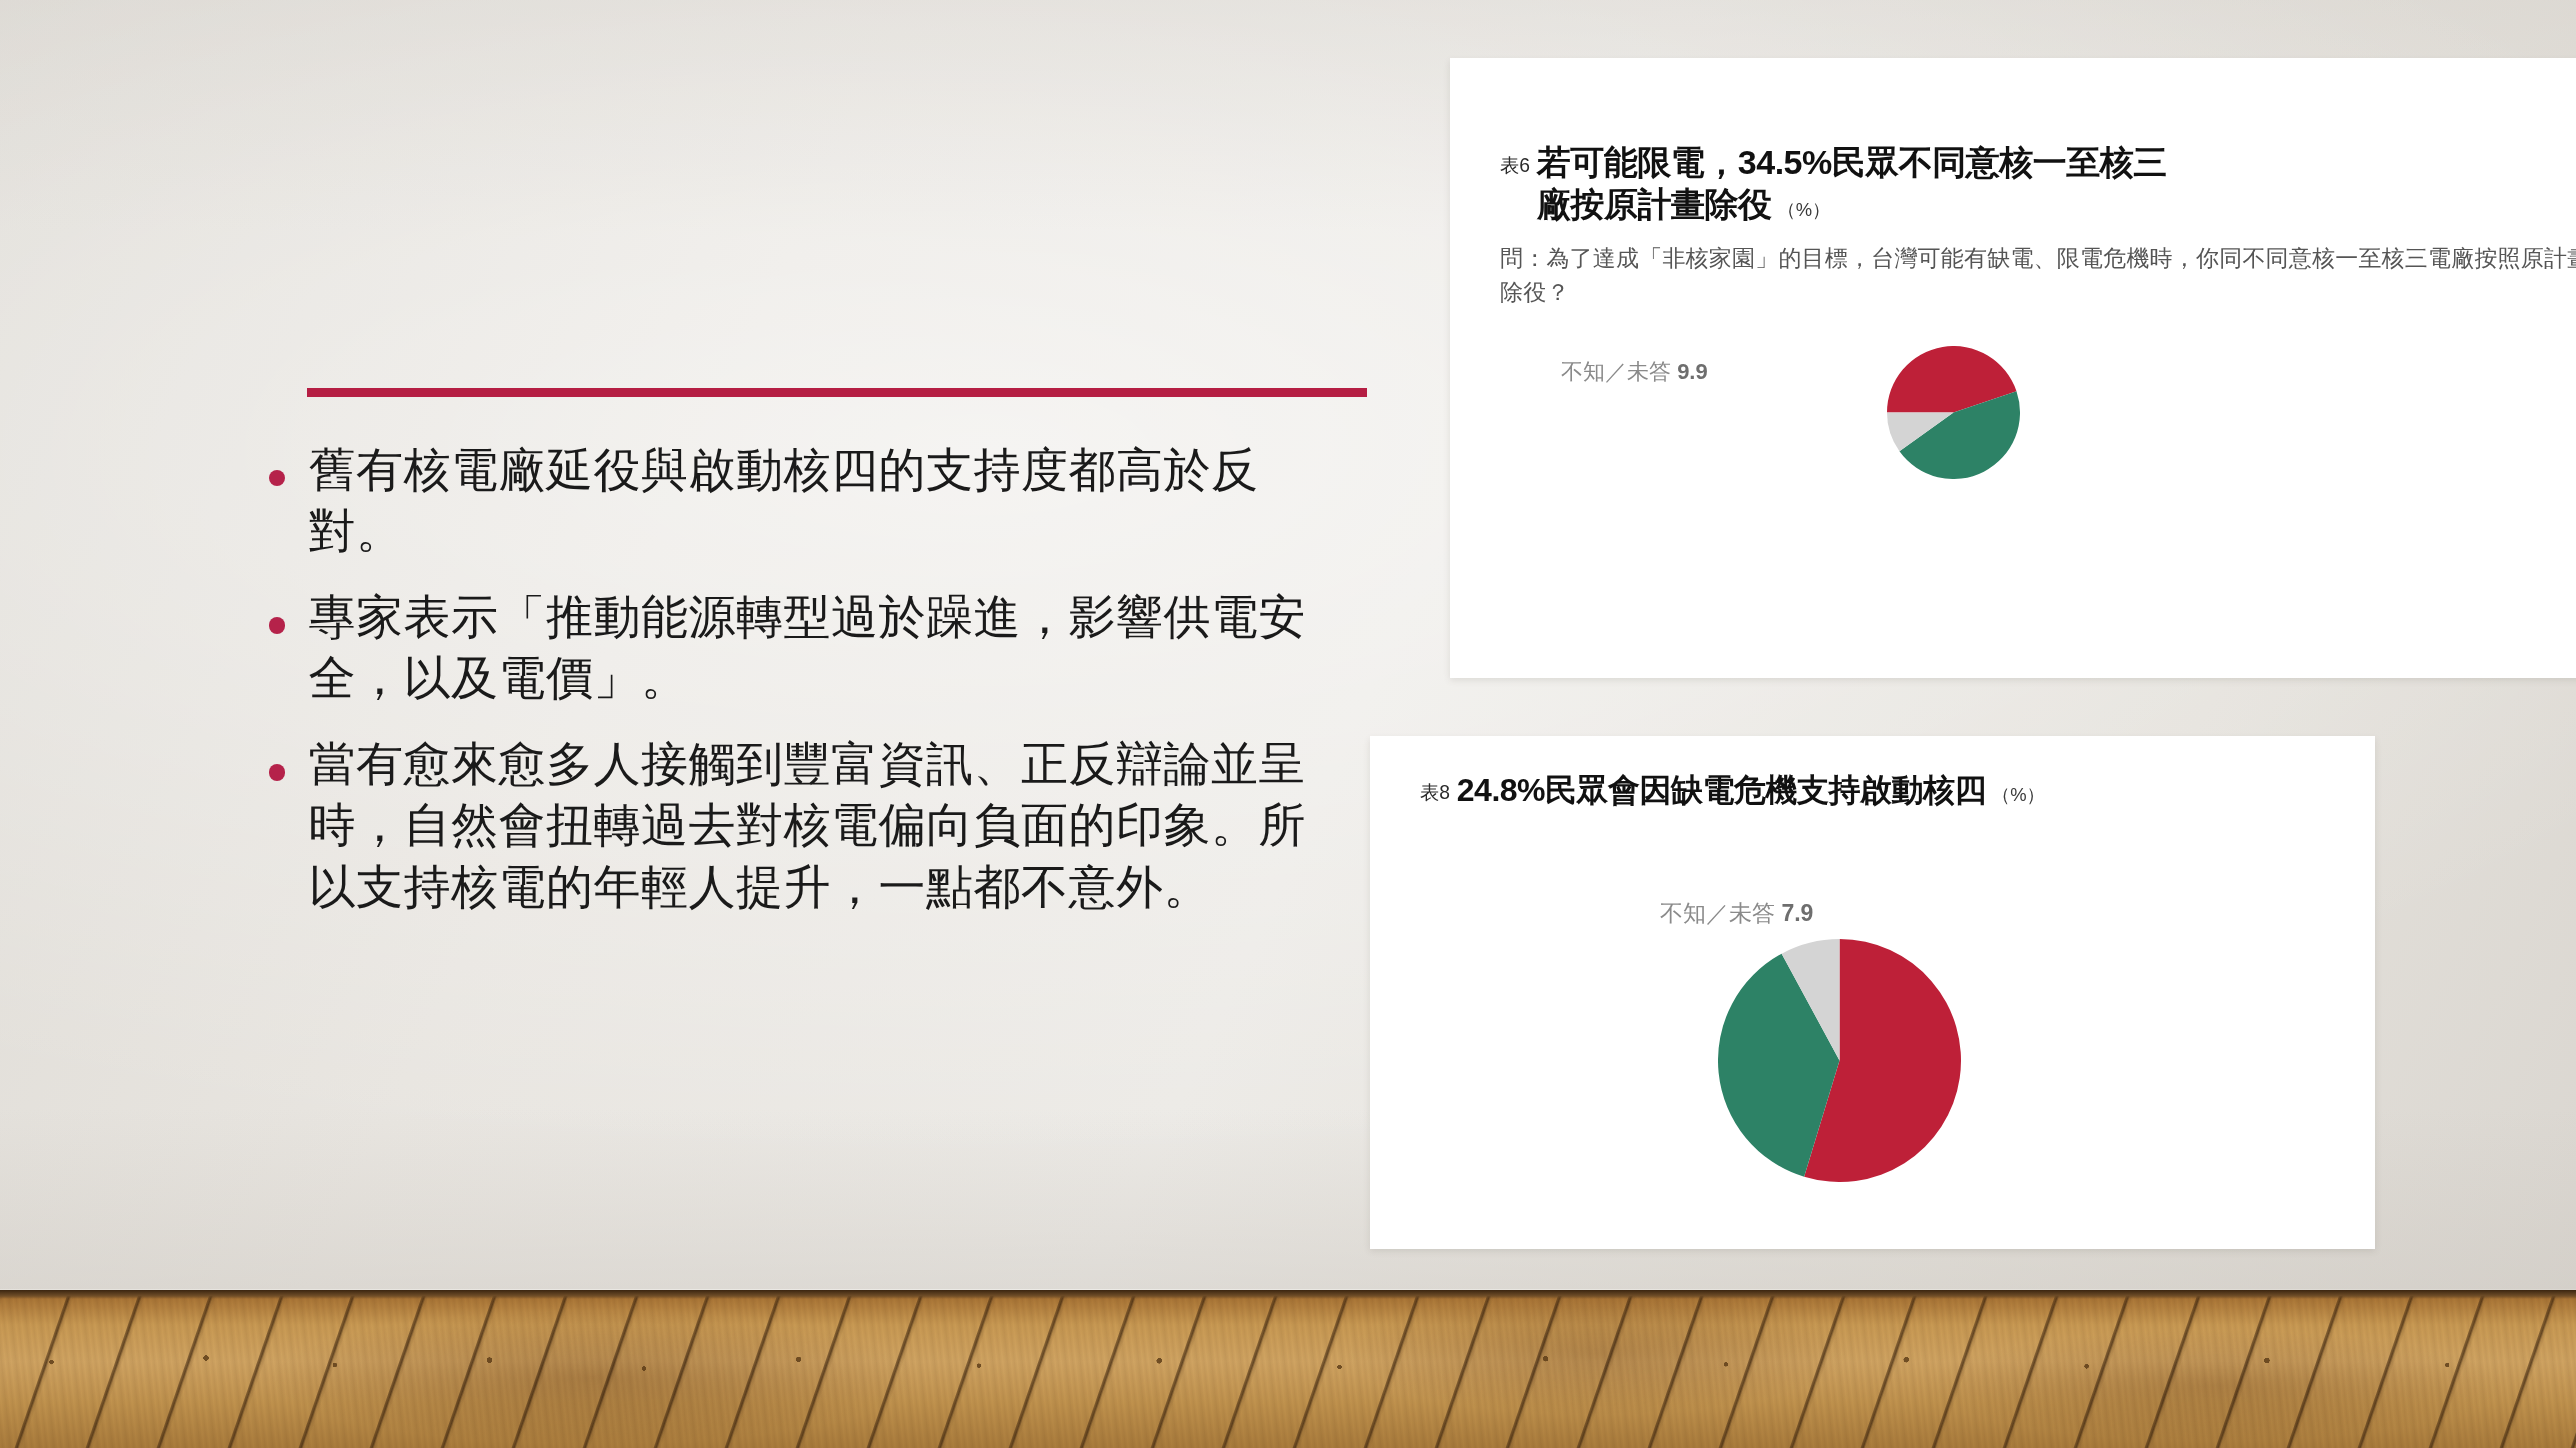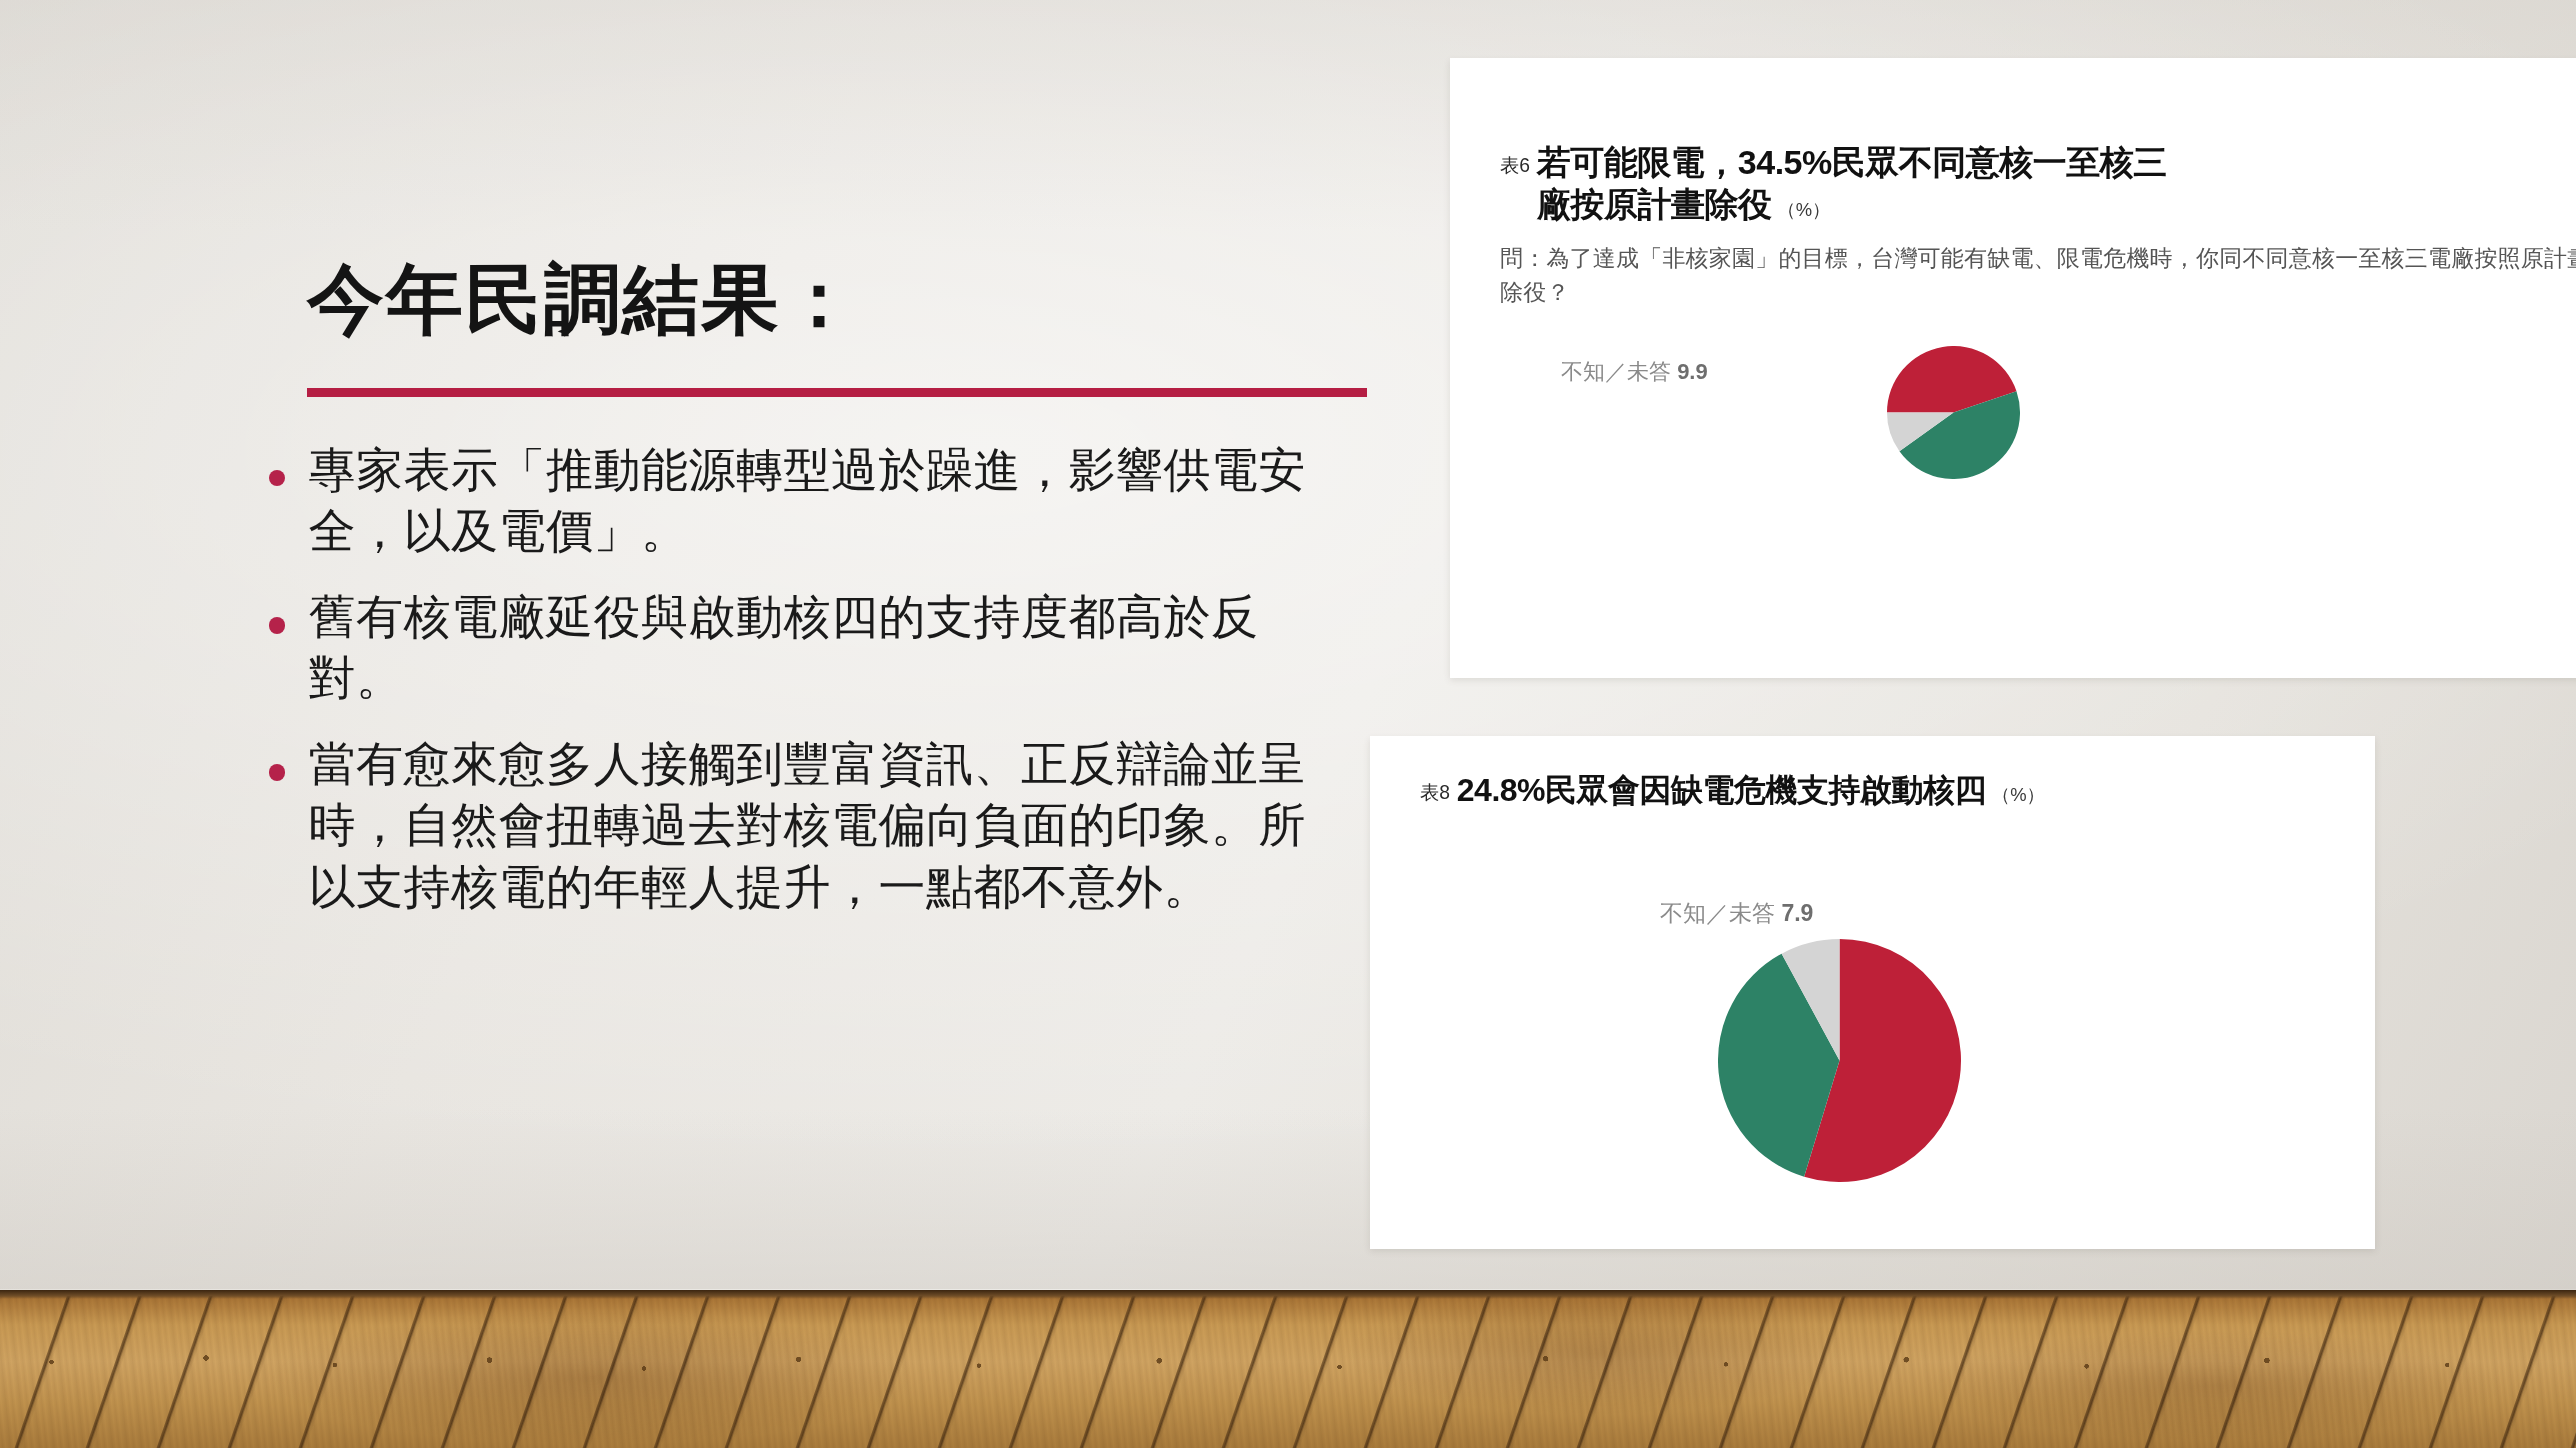--- a/index.html
+++ b/index.html
@@ -175,34 +175,33 @@
 </style>
 </head>
 <body>
 
 <div id="slide">
 
   <div id="wall-vignette"></div>
 
   <div id="content">
 
-    <div id="page-title">今年民調結果：</div>
 
     <div id="title-rule"></div>
 
     <div id="bullets">
+
+      <div class="bullet-row">
+        <span class="bullet-dot"></span>
+        <span class="bullet-text">舊有核電廠延役與啟動核四的支持度都高於反對。</span>
+      </div>
 
       <div class="bullet-row">
         <span class="bullet-dot"></span>
         <span class="bullet-text">專家表示「推動能源轉型過於躁進，影響供電安全，以及電價」。</span>
-      </div>
-
-      <div class="bullet-row">
-        <span class="bullet-dot"></span>
-        <span class="bullet-text">舊有核電廠延役與啟動核四的支持度都高於反對。</span>
       </div>
 
       <div class="bullet-row">
         <span class="bullet-dot"></span>
         <span class="bullet-text">當有愈來愈多人接觸到豐富資訊、正反辯論並呈時，自然會扭轉過去對核電偏向負面的印象。所以支持核電的年輕人提升，一點都不意外。</span>
       </div>
 
     </div>
   </div>
 

